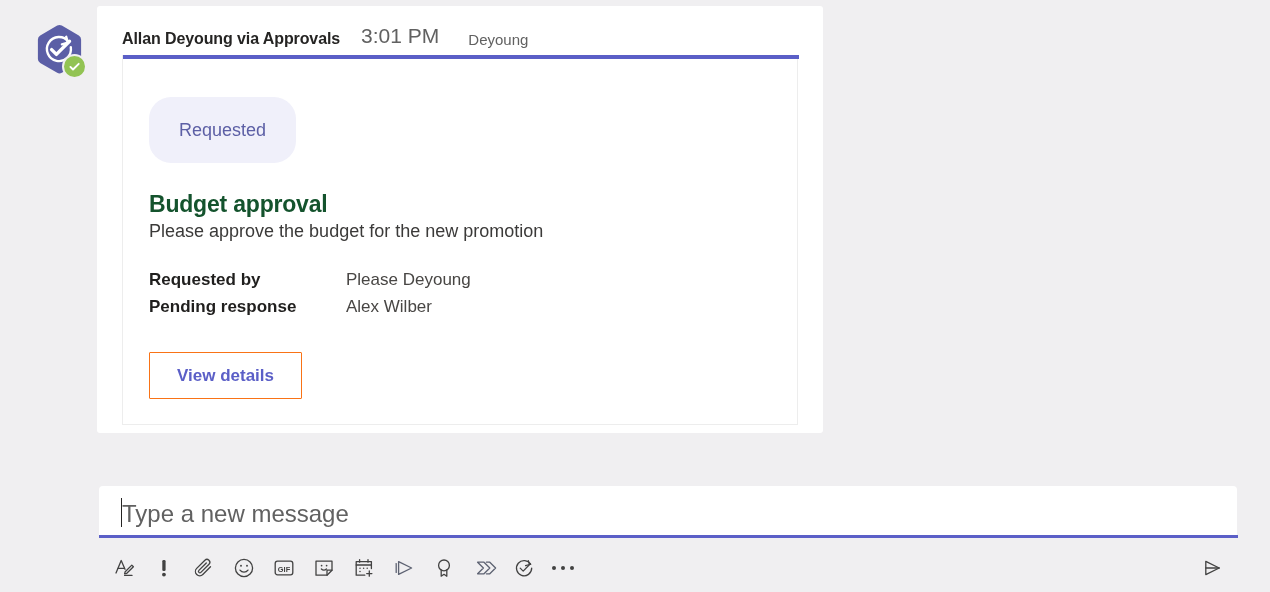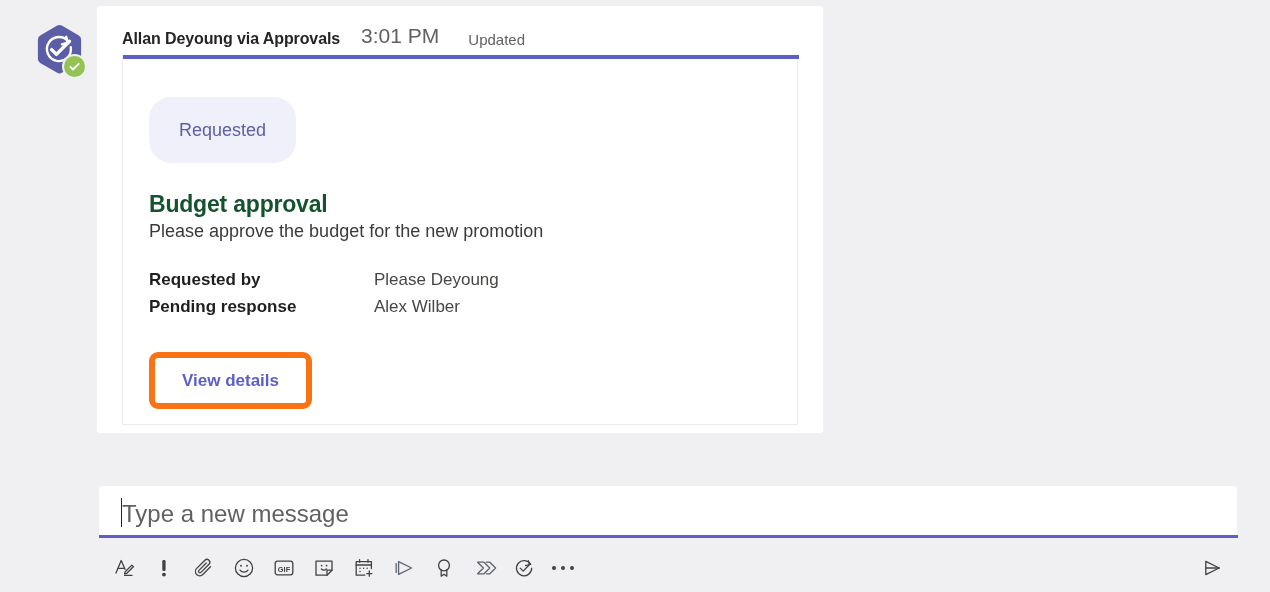--- a/index.html
+++ b/index.html
@@ -75,33 +75,33 @@
   .card-title {
     margin-top: 28px;
     font-size: 23px; font-weight: bold; color: #14532d;
     letter-spacing: -0.2px;
   }
   .card-desc {
     margin-top: 3px;
     font-size: 18px; color: #3b3a39;
   }
   .fact-set { margin-top: 24px; }
-  .fact-row { display: flex; align-items: baseline; line-height: 27px; gap: 28px; }
+  .fact-row { display: flex; align-items: baseline; line-height: 27px; }
   .fact-label {
     width: 197px;
     font-size: 17px; font-weight: bold; color: #201f1e;
   }
   .fact-value { font-size: 17px; color: #484644; }
 
   .card-action {
     margin-top: 32px;
     display: inline-block;
     background: #ffffff;
-    border: 6px solid #f97316;
-    border-radius: 9px;
+    border: 1px solid #f97316;
+    border-radius: 1px;
     color: #5b5fc7;
     font-size: 17px; font-weight: bold;
     padding: 14px 27px;
     cursor: pointer;
     line-height: 1;
   }
 
   
   .compose {
     position: absolute; left: 99px; top: 486px;
@@ -161,21 +161,21 @@
           <path d="M2.4 6.9l2.6 2.6L10.7 3.8" stroke="#ffffff" stroke-width="1.9" fill="none" stroke-linecap="round" stroke-linejoin="round"></path>
         </svg>
       </div>
     </div>
 
     <div class="msg-container">
 
       <div class="msg-header">
         <span class="sender-name">Allan Deyoung via Approvals</span>
         <span class="msg-time">3:01 PM</span>
-        <span class="msg-status">Updated</span>
+        <span class="msg-status">Deyoung</span>
       </div>
 
       <div class="adaptive-card">
         <div class="card-accent"></div>
         <div class="card-body">
 
           <div class="status-pill">Requested</div>
 
           <div class="card-title">Budget approval</div>
 

